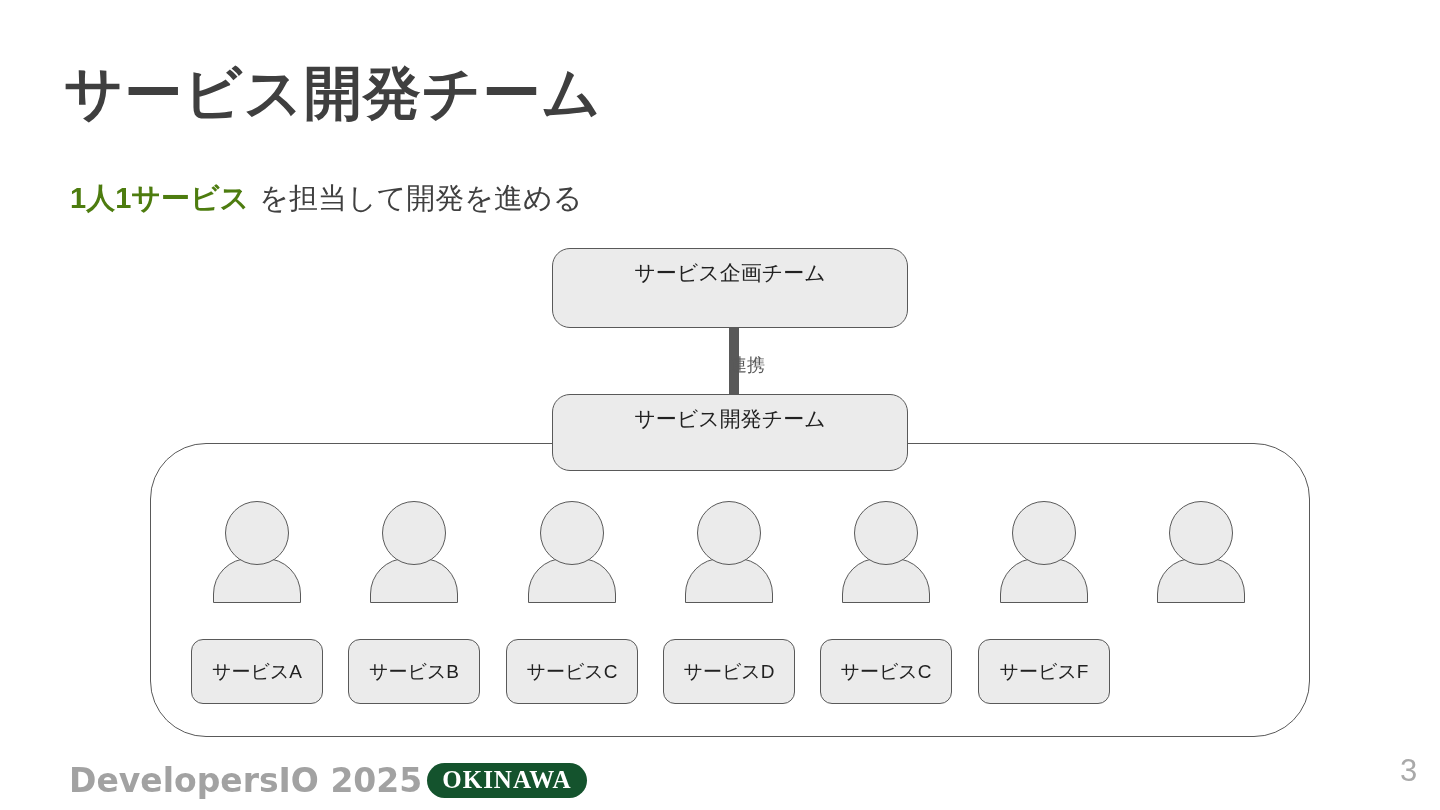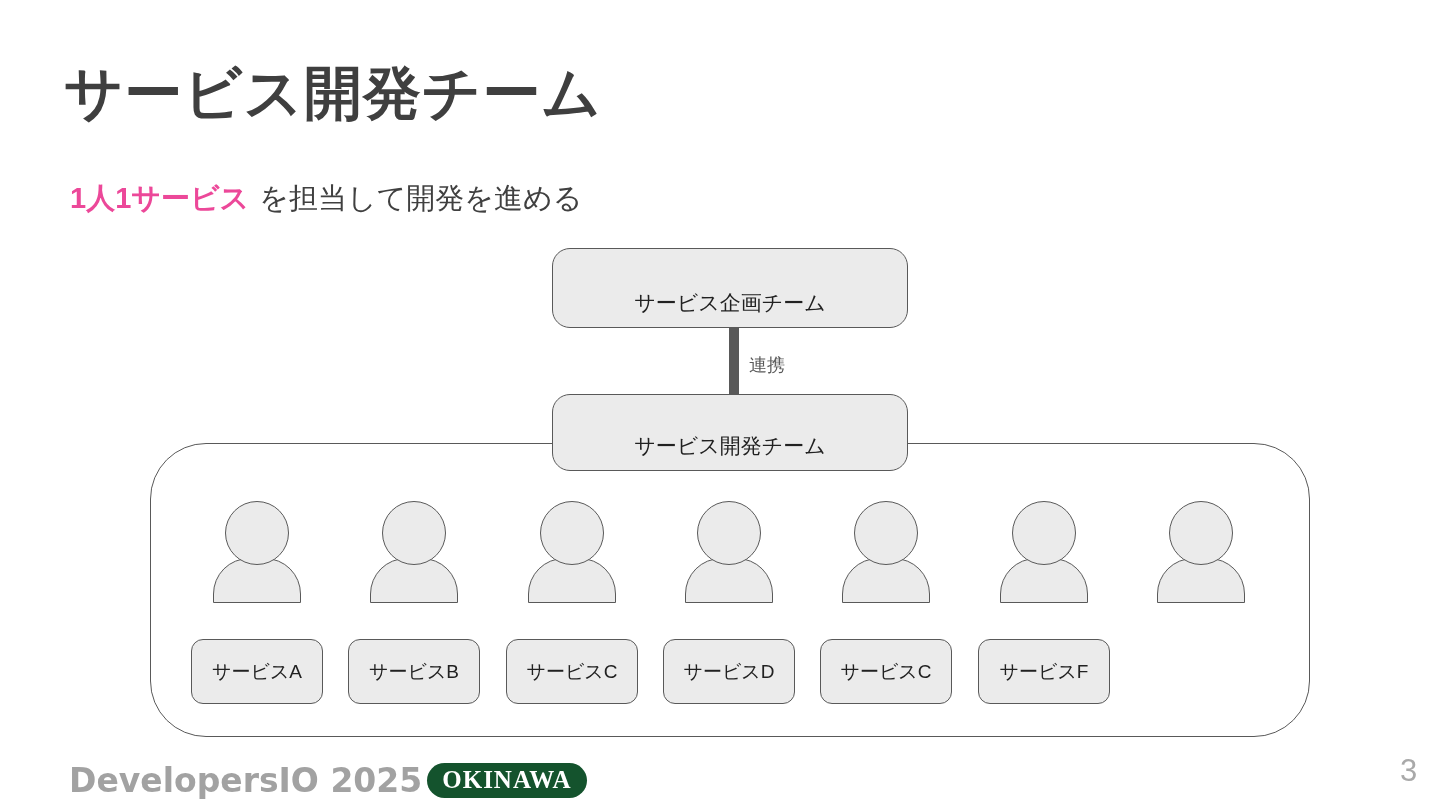--- a/index.html
+++ b/index.html
@@ -11,45 +11,45 @@
   .title {
     position: absolute; left: 49px; top: 40px;
     font-size: 58px; font-weight: 800; color: #3f3f3f;
     letter-spacing: 1px;
   }
 
   .subtitle {
     position: absolute; left: 50px; top: 164px;
     font-size: 29px; color: #404040; font-weight: 400;
   }
-  .subtitle .hl { color: #ec4899; font-weight: 700; }
+  .subtitle .hl { color: #4d7c0f; font-weight: 700; }
 
   
   .team-scope {
     position: absolute; left: 140px; top: 433px;
     width: 1160px; height: 294px;
     border: 1.6px solid #595959; border-radius: 56px;
     background: #ffffff; z-index: 1;
   }
 
   .org-box {
     position: absolute; left: 542px; width: 356px;
     background: #ebebeb; border: 1.6px solid #595959; border-radius: 18px;
-    display: flex; align-items: flex-end; justify-content: center;
+    display: flex; align-items: flex-start; justify-content: center;
     font-size: 21px; color: #212121; z-index: 3;
   }
   .box-planning { top: 238px; height: 80px; }
   .box-dev { top: 384px; height: 77px; }
 
   .connector {
     position: absolute; left: 719px; top: 318px;
     width: 2px; height: 67px; background: #595959; z-index: 2;
   }
   .connector-label {
-    position: absolute; left: 734px; top: 338px;
+    position: absolute; left: 714px; top: 338px;
     font-size: 18px; color: #595959; z-index: 2;
   }
 
   .member-group { position: absolute; top: 486px; width: 132px; height: 208px; z-index: 2; }
   .person { position: relative; width: 88px; height: 102px; margin: 0 auto; }
   .person .head {
     position: absolute; top: 0; left: 12px; width: 64px; height: 64px;
     background: #ebebeb; border: 1.6px solid #595959; border-radius: 50%; z-index: 2;
   }
   .person .torso {

